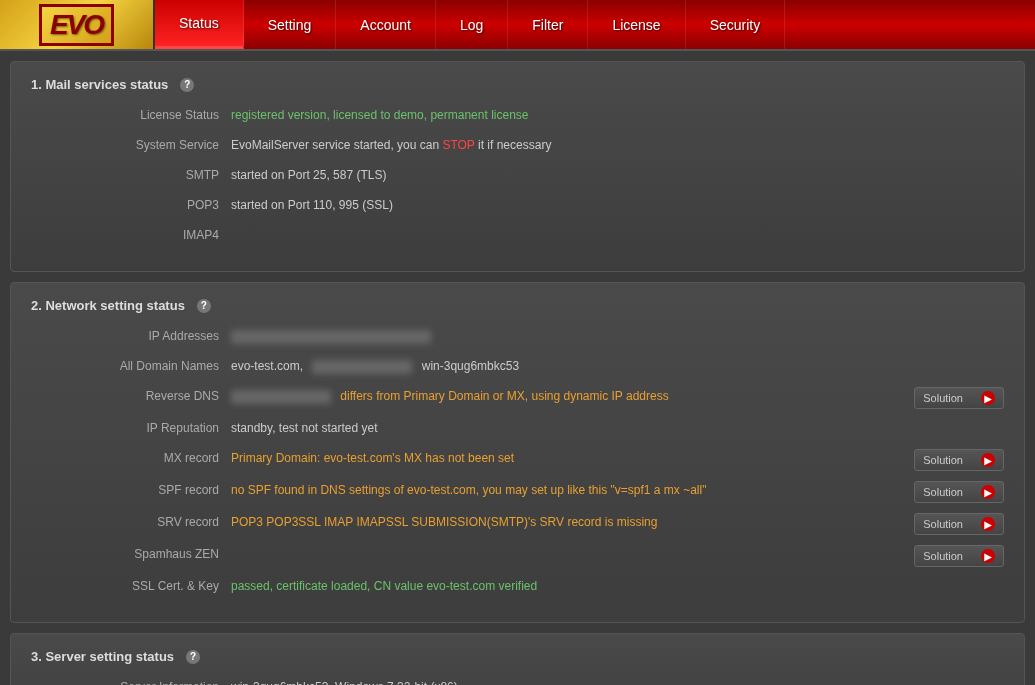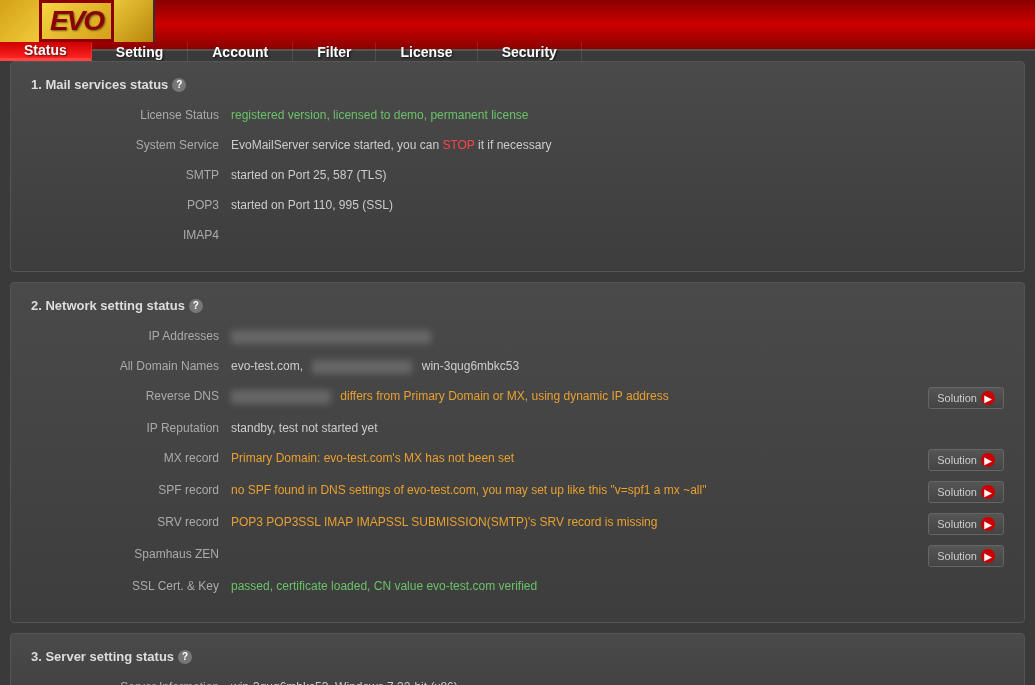--- a/index.html
+++ b/index.html
@@ -12,21 +12,20 @@
       min-height: 685px;
     }
 
     
     .header {
       display: flex;
       align-items: stretch;
       background: linear-gradient(to bottom, #8b0000, #cc0000, #8b0000);
       height: 51px;
       border-bottom: 2px solid #555;
-      flex-direction: column;
     }
     .logo {
       width: 155px;
       background: linear-gradient(135deg, #d4a017, #f5d442, #b8860b);
       display: flex;
       align-items: center;
       justify-content: center;
       border-right: 2px solid #333;
       flex-shrink: 0;
     }
@@ -48,21 +47,21 @@
       align-items: stretch;
       flex: 1;
     }
     .nav-item {
       display: flex;
       align-items: center;
       justify-content: center;
       padding: 0 24px;
       color: #fff;
       font-size: 14px;
-      font-weight: bold;
+      font-weight: normal;
       cursor: pointer;
       text-shadow: 1px 1px 2px rgba(0,0,0,0.7);
       transition: background 0.1s;
       border-right: 1px solid rgba(255,255,255,0.1);
     }
     .nav-item.active {
       background: linear-gradient(to bottom, #cc0000, #ff2222);
       border-bottom: 3px solid #ff4444;
     }
 
@@ -81,21 +80,21 @@
       padding: 15px 20px;
     }
 
     .section-title {
       font-size: 13px;
       font-weight: bold;
       color: #ddd;
       margin-bottom: 14px;
       display: flex;
       align-items: center;
-      gap: 4px;
+      gap: 12px;
     }
     .help-icon {
       width: 14px;
       height: 14px;
       border-radius: 50%;
       background: #777;
       color: #fff;
       font-size: 10px;
       font-weight: bold;
       display: inline-flex;
@@ -156,21 +155,21 @@
       margin-left: auto;
       display: flex;
       align-items: center;
       background: linear-gradient(to bottom, #555, #444);
       border: 1px solid #666;
       border-radius: 3px;
       padding: 3px 8px;
       color: #ccc;
       font-size: 11px;
       cursor: pointer;
-      gap: 4px;
+      gap: 18px;
       flex-shrink: 0;
     }
     .solution-arrow {
       width: 14px;
       height: 14px;
       border-radius: 50%;
       background: #cc0000;
       color: #fff;
       font-size: 10px;
       display: flex;
@@ -184,20 +183,21 @@
 <div class="header">
   <div class="logo">
     <div class="logo-border">
       <span class="logo-text">EVO</span>
     </div>
   </div>
   <nav id="nav-container">
       <div class="nav-item active">Status</div>
       <div class="nav-item">Setting</div>
       <div class="nav-item">Account</div>
+      <div class="nav-item">Log</div>
       <div class="nav-item">Filter</div>
       <div class="nav-item">License</div>
       <div class="nav-item">Security</div>
     </nav>
 </div>
 
 <div class="content">
 
   <div class="section">
     <div class="section-title">

